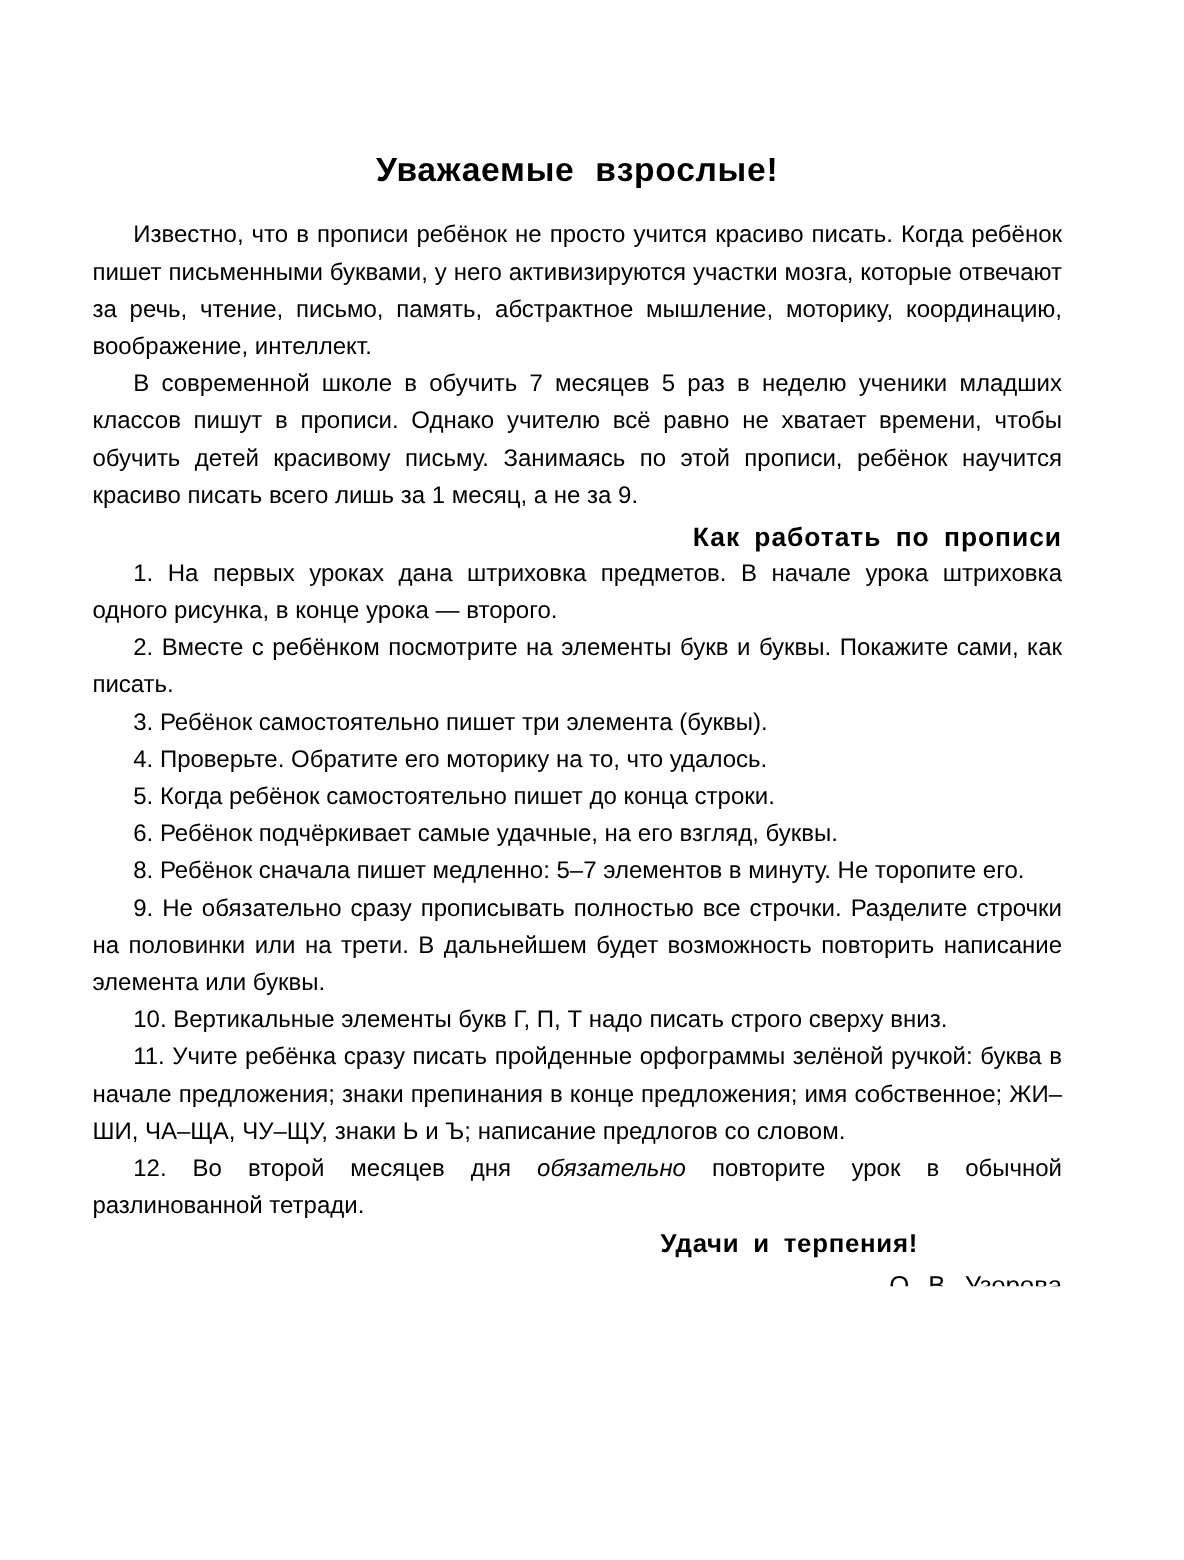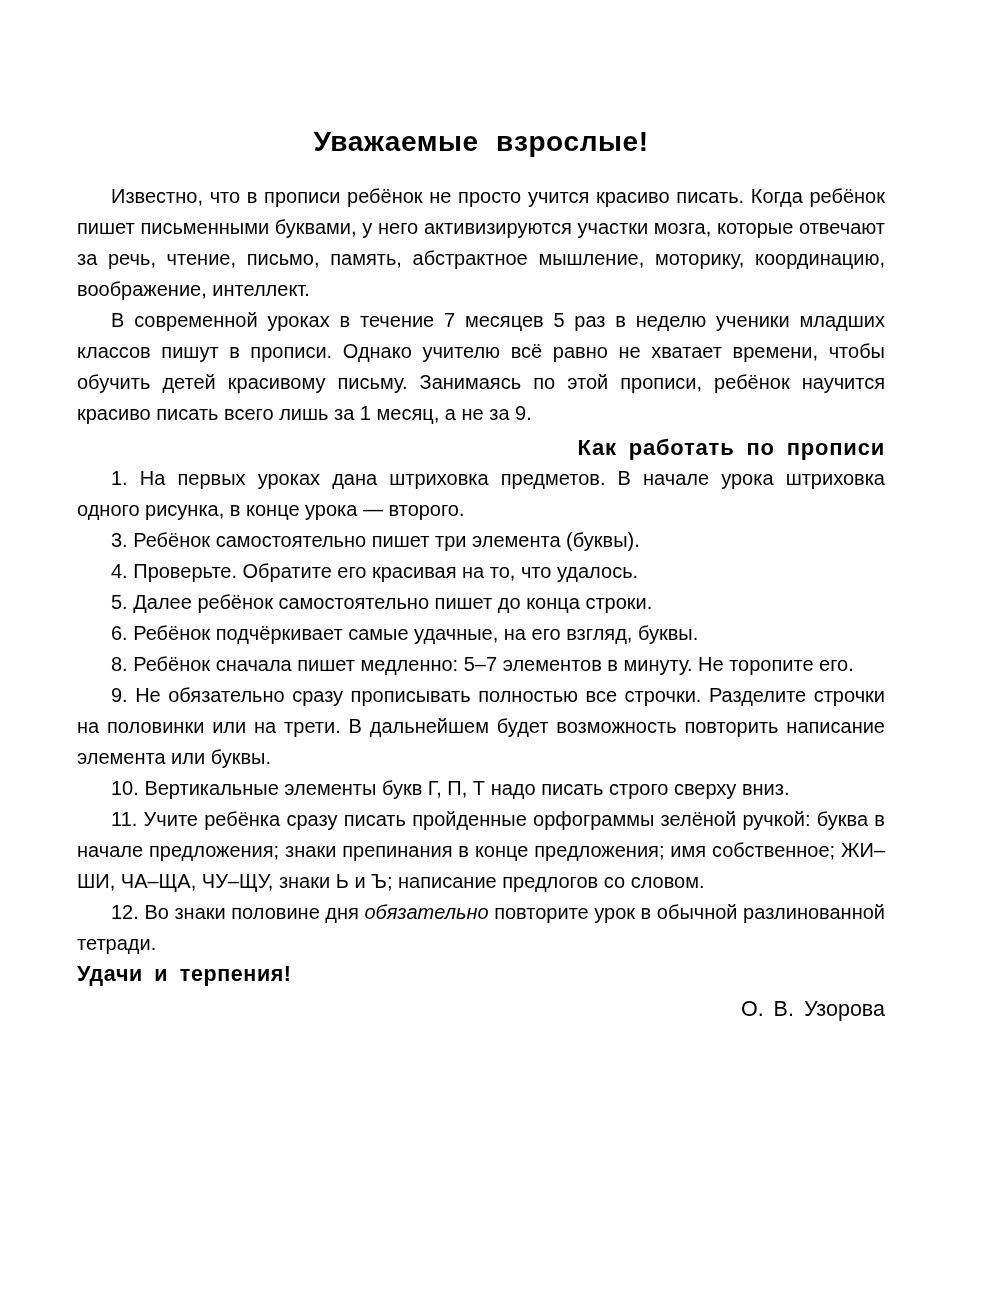--- a/index.html
+++ b/index.html
@@ -60,21 +60,21 @@
     font-weight: normal;
   }
   p.para i {
     font-style: italic;
   }
   .closing-line {
     font-size: 21.5px;
     font-weight: bold;
     line-height: 31px;
     margin: 0;
-    text-align: left;
+    text-align: right;
     letter-spacing: 0.6px;
     word-spacing: 5px;
     padding-right: 120px;
   }
   .signature {
     font-size: 21.5px;
     line-height: 31px;
     margin: 0;
     text-align: right;
     word-spacing: 4px;
@@ -84,44 +84,45 @@
 </head>
 <body>
 
 <div class="page">
   <div class="content">
 
     <h1 class="doc-title">Уважаемые взрослые!</h1>
 
     <p class="para first-para"><span>Известно, что в прописи ребёнок не просто учится красиво писать. Когда ребёнок пишет письменными буквами, у него активизируются участки мозга, которые отвечают за речь, чтение, письмо, память, абстрактное мышление, моторику, координацию, воображение, интеллект.</span></p>
 
-    <p class="para"><span>В современной уроках в течение </span><b>7 месяцев 5 раз</b><span> в неделю ученики младших классов пишут в прописи. Однако учителю всё равно не хватает времени, чтобы обучить детей красивому письму. Занимаясь по этой прописи, ребёнок научится красиво писать всего лишь </span><b>за 1 месяц, а не за 9</b><span>.</span></p>
+    <p class="para"><span>В современной школе в обучить </span><b>7 месяцев 5 раз</b><span> в неделю ученики младших классов пишут в прописи. Однако учителю всё равно не хватает времени, чтобы обучить детей красивому письму. Занимаясь по этой прописи, ребёнок научится красиво писать всего лишь </span><b>за 1 месяц, а не за 9</b><span>.</span></p>
 
     <h2 class="section-heading">Как работать по прописи</h2>
 
     <p class="para"><span>1.</span><span>&nbsp;</span><span>На первых уроках дана штриховка предметов. В начале урока штриховка одного рисунка, в конце урока — второго.</span></p>
 
+    <p class="para"><span>2.</span><span>&nbsp;</span><span>Вместе с ребёнком посмотрите на элементы букв и буквы. Покажите сами, как писать.</span></p>
 
     <p class="para"><span>3.</span><span>&nbsp;</span><span>Ребёнок самостоятельно пишет три элемента (буквы).</span></p>
 
-    <p class="para"><span>4.</span><span>&nbsp;</span><span>Проверьте. Обратите его красивая на то, что удалось.</span></p>
+    <p class="para"><span>4.</span><span>&nbsp;</span><span>Проверьте. Обратите его моторику на то, что удалось.</span></p>
 
-    <p class="para"><span>5.</span><span>&nbsp;</span><span>Далее ребёнок самостоятельно пишет до конца строки.</span></p>
+    <p class="para"><span>5.</span><span>&nbsp;</span><span>Когда ребёнок самостоятельно пишет до конца строки.</span></p>
 
     <p class="para"><span>6.</span><span>&nbsp;</span><span>Ребёнок подчёркивает самые удачные, на его взгляд, буквы.</span></p>
 
 
     <p class="para"><span>8.</span><span>&nbsp;</span><span>Ребёнок сначала пишет медленно: 5–7 элементов в минуту. Не торопите его.</span></p>
 
     <p class="para"><span>9.</span><span>&nbsp;</span><span>Не обязательно сразу прописывать полностью все строчки. Разделите строчки на половинки или на трети. В дальнейшем будет возможность повторить написание элемента или буквы.</span></p>
 
     <p class="para"><span>10.</span><span>&nbsp;</span><span>Вертикальные элементы букв Г, П, Т надо писать строго сверху вниз.</span></p>
 
     <p class="para"><span>11.</span><span>&nbsp;</span><span>Учите ребёнка сразу писать пройденные орфограммы зелёной ручкой: буква в начале предложения; знаки препинания в конце предложения; имя собственное; ЖИ–ШИ, ЧА–ЩА, ЧУ–ЩУ, знаки Ь и Ъ; написание предлогов со словом.</span></p>
 
-    <p class="para"><span>12.</span><span>&nbsp;</span><span>Во знаки половине дня </span><i>обязательно</i><span> повторите урок в обычной разлинованной тетради.</span></p>
+    <p class="para"><span>12.</span><span>&nbsp;</span><span>Во второй месяцев дня </span><i>обязательно</i><span> повторите урок в обычной разлинованной тетради.</span></p>
 
     <p class="closing-line">Удачи и терпения!</p>
 
     <p class="signature">О. В. Узорова</p>
 
   </div>
 </div>
 
 </body></html>

